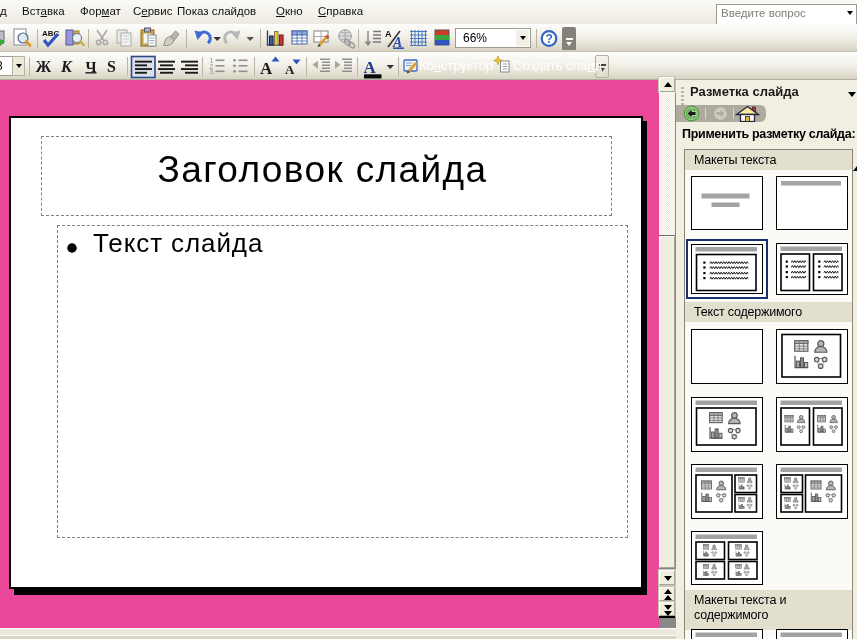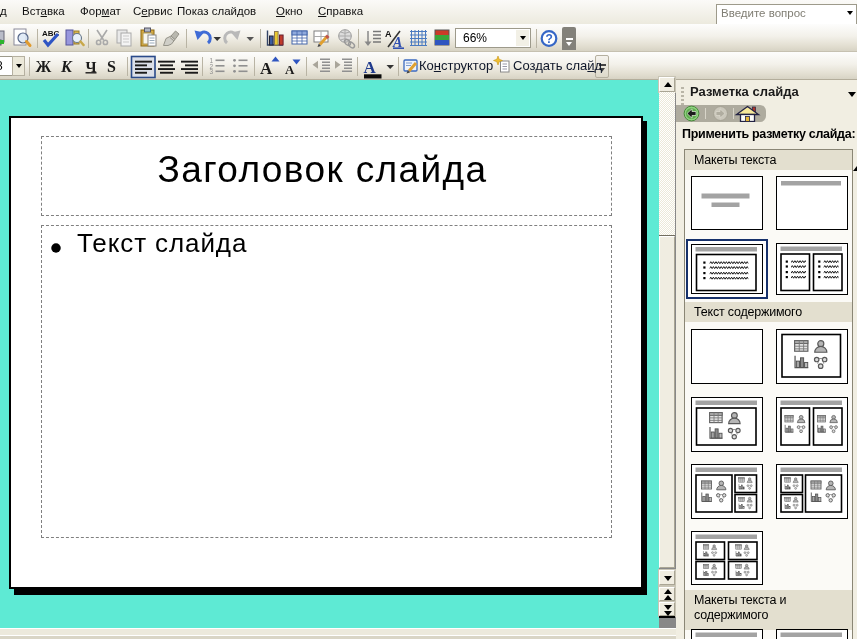--- a/index.html
+++ b/index.html
@@ -13,33 +13,33 @@
 .rowsvg{position:absolute;left:0;top:0;width:857px;height:28px}
 #zoombox{left:455px;top:28px;width:76px;height:20px;background:#fff;border:1px solid #9d9a8b;font-size:12px;color:#000;line-height:18px;padding-left:7px}
 #zoombox .btn{position:absolute;right:1px;top:1px;width:13px;height:16px;background:#f2f0e6}
 #zoombox .dd{position:absolute;right:4px;top:7px;width:0;height:0;border-left:3.5px solid transparent;border-right:3.5px solid transparent;border-top:4px solid #000}
 #chev1{left:562px;top:27px;width:14px;height:23px;background:#83817a;border-radius:2px 2px 0 0}
 #chev1 .bar{position:absolute;left:3.5px;top:11px;width:7px;height:1.5px;background:#fff}
 #chev1 .dd{position:absolute;left:3.5px;top:15px;width:0;height:0;border-left:3.5px solid transparent;border-right:3.5px solid transparent;border-top:4.5px solid #fff}
 #szbox{left:0;top:56px;width:12px;height:20px;background:#fff;border-top:1px solid #9d9a8b;border-bottom:1px solid #9d9a8b;font-size:12px;line-height:18px;color:#000}
 #szbtn{left:12px;top:56px;width:13px;height:20px;background:#ece9da;border:1px solid #b5b0a0}
 #szbtn .dd{position:absolute;left:2.5px;top:7px;width:0;height:0;border-left:3.5px solid transparent;border-right:3.5px solid transparent;border-top:4px solid #000}
-.tbtxt{position:absolute;font-size:13px;color:#0f172a;top:58px}
+.tbtxt{position:absolute;font-size:13px;color:#ffffff;top:58px}
 #chev2{left:595px;top:55px;width:14px;height:23px;background:linear-gradient(#f5f3ee,#ddd9ca);border:1px solid #b5b0a0;border-radius:2px}
 #chev2 .bar{position:absolute;left:3px;top:8px;width:7px;height:1.5px;background:#444}
 #chev2 .dd{position:absolute;left:3px;top:12px;width:0;height:0;border-left:3.5px solid transparent;border-right:3.5px solid transparent;border-top:4.5px solid #444}
 
-#canvas{left:0;top:80px;width:659px;height:548px;background:#5eead4}
+#canvas{left:0;top:80px;width:659px;height:548px;background:#ec4899}
 #slide{position:absolute;left:9px;top:36px;width:634px;height:473px;background:#fff;border:2px solid #000}
 #shadR{position:absolute;left:643px;top:41px;width:3.5px;height:474px;background:#000}
 #shadB{position:absolute;left:14px;top:509px;width:632.5px;height:6px;background:#000}
 .ph{position:absolute;border:1px dashed #808080}
 #titleph{left:30px;top:18px;width:571px;height:80px;text-align:center}
 #titletx{position:absolute;width:100%;left:-4px;top:12px;font-size:37px;letter-spacing:1.4px;color:#000}
-#bodyph{left:30px;top:107px;width:571px;height:313px}
+#bodyph{left:46px;top:107px;width:571px;height:313px}
 #bodytx{position:absolute;left:9px;top:2px;font-size:26px;letter-spacing:0.9px;color:#000}
 #bodytx .bu{display:inline-block;width:10px;height:10px;border-radius:50%;background:#000;margin-right:16px;vertical-align:-1px;transform:scale(0.95)}
 
 #vsb{left:659px;top:77px;width:17px;height:540px}
 .sbtn{position:absolute;left:0;width:16px;background:#f0ede1;border:1px solid #fff;border-right-color:#a9a594;border-bottom-color:#a9a594;box-shadow:0 0 0 1px #c9c5b5}
 #vsb .track{position:absolute;left:0;top:15px;width:16px;height:144px;background:conic-gradient(#fff 25%,#ece9d8 0 50%,#fff 0 75%,#ece9d8 0) 0 0/2px 2px}
 #vsb .thumb{position:absolute;left:0;top:159px;width:16px;height:332px;background:#f0ede1;border:1px solid #fff;border-right-color:#a9a594;border-bottom-color:#a9a594;box-shadow:0 -1px 0 #716d5e}
 .tri{width:0;height:0;position:absolute}
 .tri.up{border-left:4px solid transparent;border-right:4px solid transparent;border-bottom:5px solid #000}
 .tri.dn{border-left:4px solid transparent;border-right:4px solid transparent;border-top:5px solid #000}

